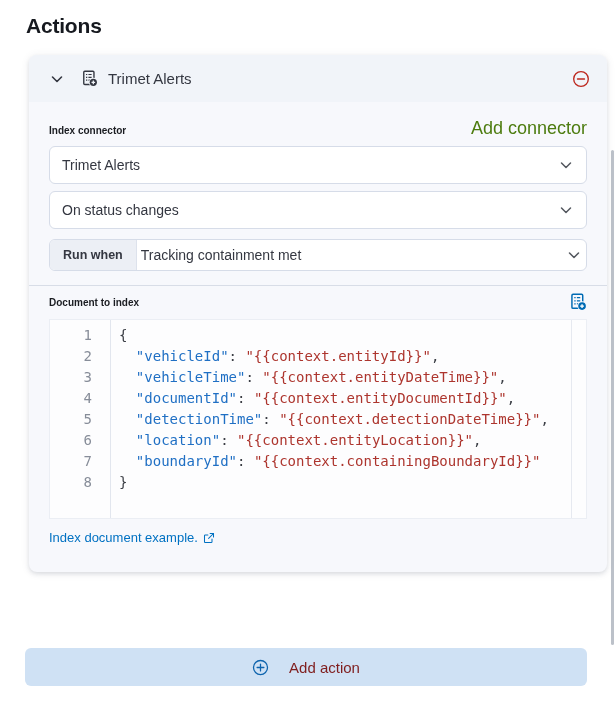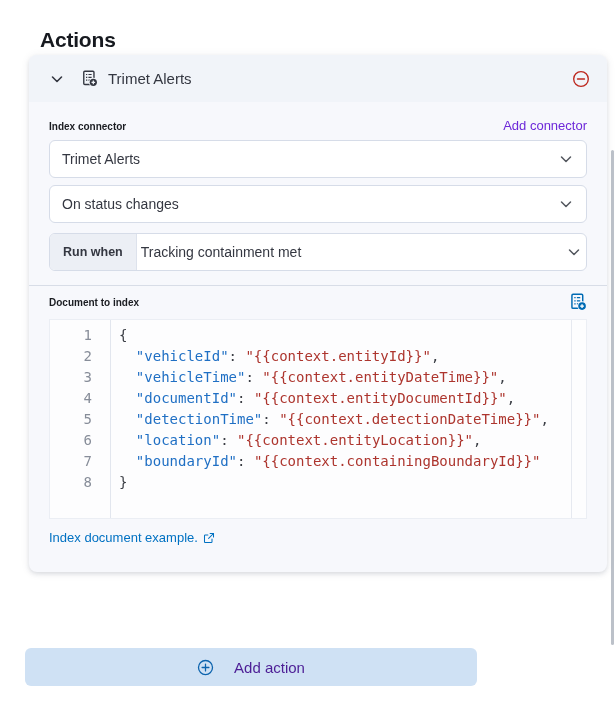--- a/index.html
+++ b/index.html
@@ -3,49 +3,49 @@
 <meta charset="utf-8">
 <style>
   * { box-sizing: border-box; }
   html,body { margin:0; padding:0; }
   body {
     width:616px; height:710px; position:relative; overflow:hidden;
     background:#ffffff; color:#1a1c21;
     font-family:"Liberation Sans", sans-serif;
   }
   .page-title {
-    margin:15px; padding:13px 0 0 25px;
+    margin:1px; padding:13px 0 0 25px;
     font-size:21px; font-weight:700; color:#16191f; letter-spacing:-0.2px;
   }
   .card {
     position:absolute; left:29px; top:55px; width:578px;
     background:#f7f8fc; border-radius:8px;
     box-shadow:0 2px 4px rgba(60,70,90,.14), 0 1px 10px rgba(60,70,90,.08);
   }
   .card-header {
     display:flex; align-items:center; height:47px; padding:0 15px 0 17px;
     background:#f1f4f9; border-radius:8px 8px 0 0;
   }
   .chev-btn { display:flex; align-items:center; justify-content:center; width:22px; height:22px; cursor:pointer; }
   .hdr-doc-icon { margin-left:13px; display:flex; align-items:center; }
   .card-title { margin-left:10px; font-size:15px; font-weight:500; color:#343741; }
   .remove-btn { margin-left:auto; display:flex; align-items:center; justify-content:center; width:22px; height:22px; cursor:pointer; background:none; border:none; padding:0; }
   .card-body { padding:16px 20px 26px; }
   .field-row { display:flex; justify-content:space-between; align-items:baseline; }
   .field-label { font-size:10px; font-weight:700; color:#1a1c21; }
-  .link { font-size:13px; color:#6d28d9; text-decoration:none; cursor:pointer; }
+  .link { font-size:18px; color:#4d7c0f; text-decoration:none; cursor:pointer; }
   .select {
     margin-top:7px; height:38px; background:#fff;
     border:1px solid #d6dce8; border-radius:6px;
     display:flex; align-items:center; justify-content:space-between;
     padding:0 12px; font-size:14px; color:#343741; cursor:pointer;
   }
   .mt-lg { margin-top:32px; }
   .group {
-    margin-top:10px; height:38px; background:#fff;
+    margin-top:10px; height:32px; background:#fff;
     border:1px solid #d6dce8; border-radius:6px;
     display:flex; overflow:hidden; cursor:pointer;
   }
   .prepend {
     background:#eceff5; border-right:1px solid #dde2ec;
     display:flex; align-items:center; padding:0 13px;
     font-size:12.5px; font-weight:700; color:#343741;
   }
   .group-select {
     flex:1; display:flex; align-items:center; justify-content:space-between;
@@ -63,22 +63,22 @@
   .ruler { position:absolute; right:14px; top:0; bottom:0; width:1px; background:#e6e9f0; }
   .code-lines { padding-top:5px; position:relative; }
   .code-line { display:flex; height:21px; line-height:21px; }
   .ln { flex:0 0 60px; text-align:right; padding-right:18px; color:#878d99; }
   .lc { white-space:pre; padding-left:9px; }
   .tk { color:#1f6fc4; }
   .ts { color:#ad352e; }
   .tp { color:#3a3d44; }
   .doc-link { margin-top:11px; display:inline-flex; align-items:center; gap:5px; font-size:13px; color:#0071c2; text-decoration:none; cursor:pointer; }
   .add-action {
-    position:absolute; left:25px; top:648px; width:452px; height:38px;
-    background:#cfe1f4; color:#4c1d95; border:none; border-radius:6px;
+    position:absolute; left:25px; top:648px; width:562px; height:38px;
+    background:#cfe1f4; color:#7f1d1d; border:none; border-radius:6px;
     font-family:inherit; font-size:15px; font-weight:500;
     display:flex; align-items:center; justify-content:center; gap:20px; cursor:pointer;
   }
   .scrollbar-thumb {
     position:absolute; right:2px; top:150px; width:3px; height:495px;
     background:#98a0ac; border-radius:2px; opacity:.65; cursor:pointer;
   }
 </style>
 </head>
 <body>

